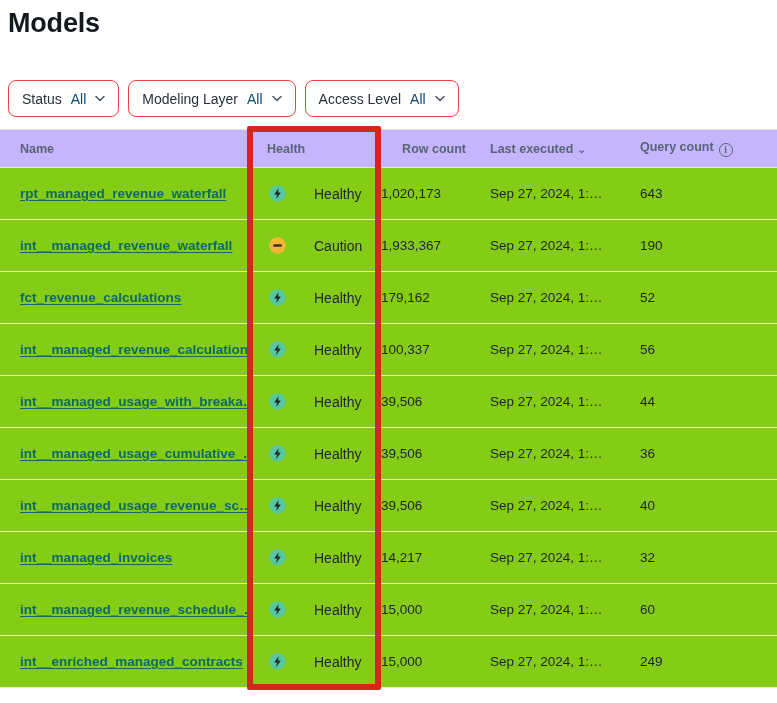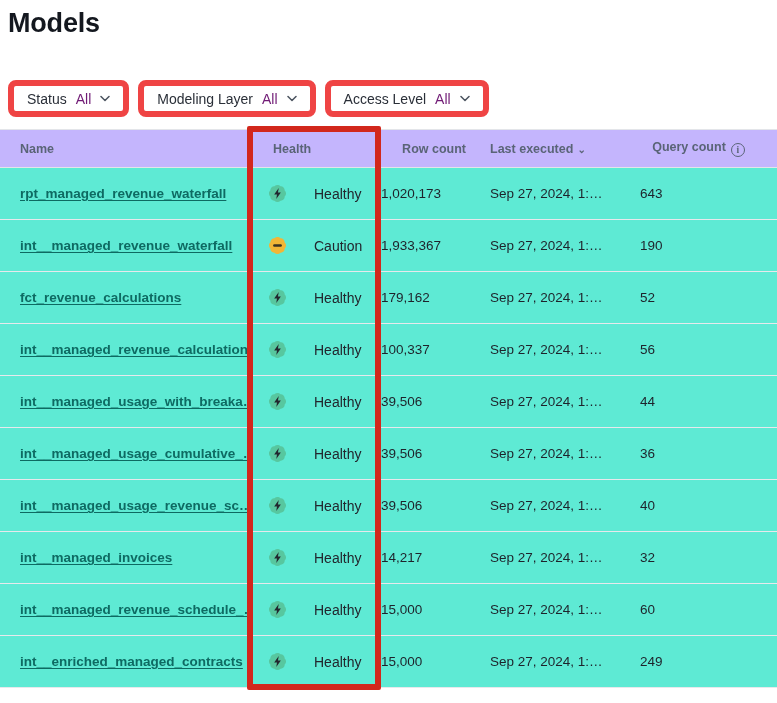--- a/index.html
+++ b/index.html
@@ -7,50 +7,50 @@
     font-family: "Liberation Sans", sans-serif; overflow: hidden; }
 
   .page { position: relative; width: 651px; height: 703px; }
 
   .page-title { font-size: 27px; font-weight: 700; color: #14181f;
     padding: 8px 0 0 8px; letter-spacing: -0.2px; }
 
   
   .filters { display: flex; gap: 9px; margin: 41px 0 0 8px; }
   .pill { display: inline-flex; align-items: center; gap: 9px; height: 37px;
-    padding: 0 13px; border: 6px solid #ef4444; border-radius: 8px;
+    padding: 0 13px; border: 1px solid #ef4444; border-radius: 8px;
     background: #fff; font-size: 14px; color: #2a2f38; cursor: pointer; }
   .pill .pill-label { font-weight: 400; color: #2a2f38; }
-  .pill .pill-value { color: #701a75; }
+  .pill .pill-value { color: #0c4a6e; }
   .chev { width: 10px; height: 7px; display: inline-block; }
   .chev svg { display: block; }
 
   
   .table-wrap { position: relative; margin-top: 12px; }
   table { width: 777px; border-collapse: collapse; table-layout: fixed; }
   col.c-name { width: 248px; } col.c-health { width: 133px; }
   col.c-rows { width: 85px; } col.c-exec { width: 174px; }
   col.c-query { width: 137px; }
 
   thead th { background: #c4b5fd; border-top: 1px solid #e3e5e9;
     border-bottom: 1px solid #e3e5e9; height: 38px; font-size: 12.5px;
     font-weight: 700; color: #5a6477; text-align: left; vertical-align: middle; }
   th.h-name { padding-left: 20px; }
-  th.h-health { padding-left: 25px; }
+  th.h-health { padding-left: 19px; }
   th.h-rows { text-align: right; margin-left: 43px; }
   th.h-exec { padding-left: 24px; }
-  th.h-query { text-align: center; padding-right: 20px; }
+  th.h-query { text-align: left; padding-right: 20px; }
   .sort-chev { font-size: 10px; color: #5a6477; margin-left: 4px; }
   .info-icon { display: inline-flex; align-items: center; justify-content: center;
     width: 14px; height: 14px; border: 1.3px solid #5a6477; border-radius: 50%;
     font-size: 9.5px; font-weight: 700; color: #5a6477; margin-left: 5px;
     vertical-align: -2px; font-family: "Liberation Serif", serif; }
 
   tbody td { height: 52px; border-bottom: 1px solid #e7e9ec; font-size: 13.5px;
-    color: #1e232b; vertical-align: middle; background: #5eead4; }
+    color: #1e232b; vertical-align: middle; background: #84cc16; }
   td.t-name { padding-left: 20px; overflow: hidden; white-space: nowrap; }
   td.t-health { padding-left: 19px; }
   td.t-rows { text-align: left; font-variant-numeric: tabular-nums; }
   td.t-exec { padding-left: 24px; white-space: nowrap; }
   td.t-query { text-align: left; }
 
   .model-link { color: var(--link, #0e6a62); font-weight: 700;
     text-decoration: underline; text-underline-offset: 2px; font-size: 13.5px; }
 
   .health-cell { display: flex; align-items: center; gap: 26px; }

